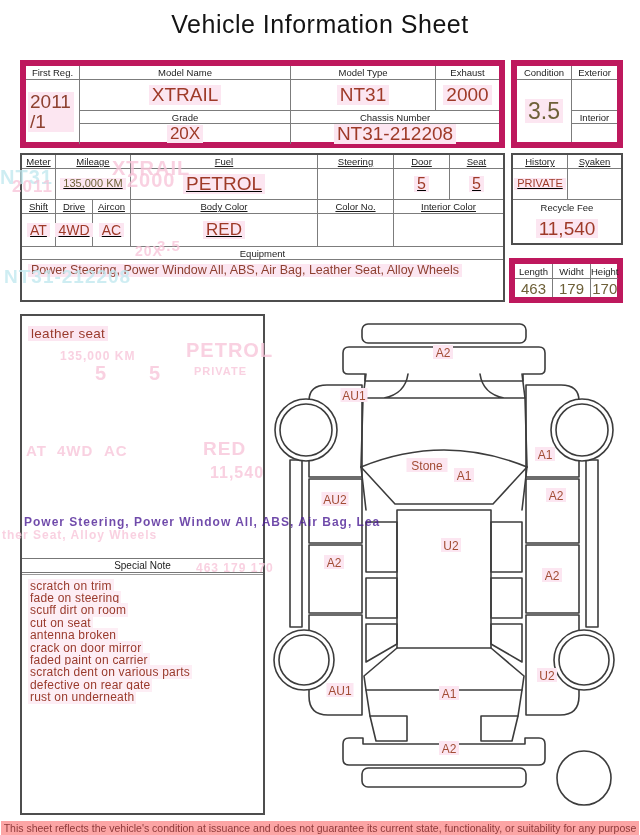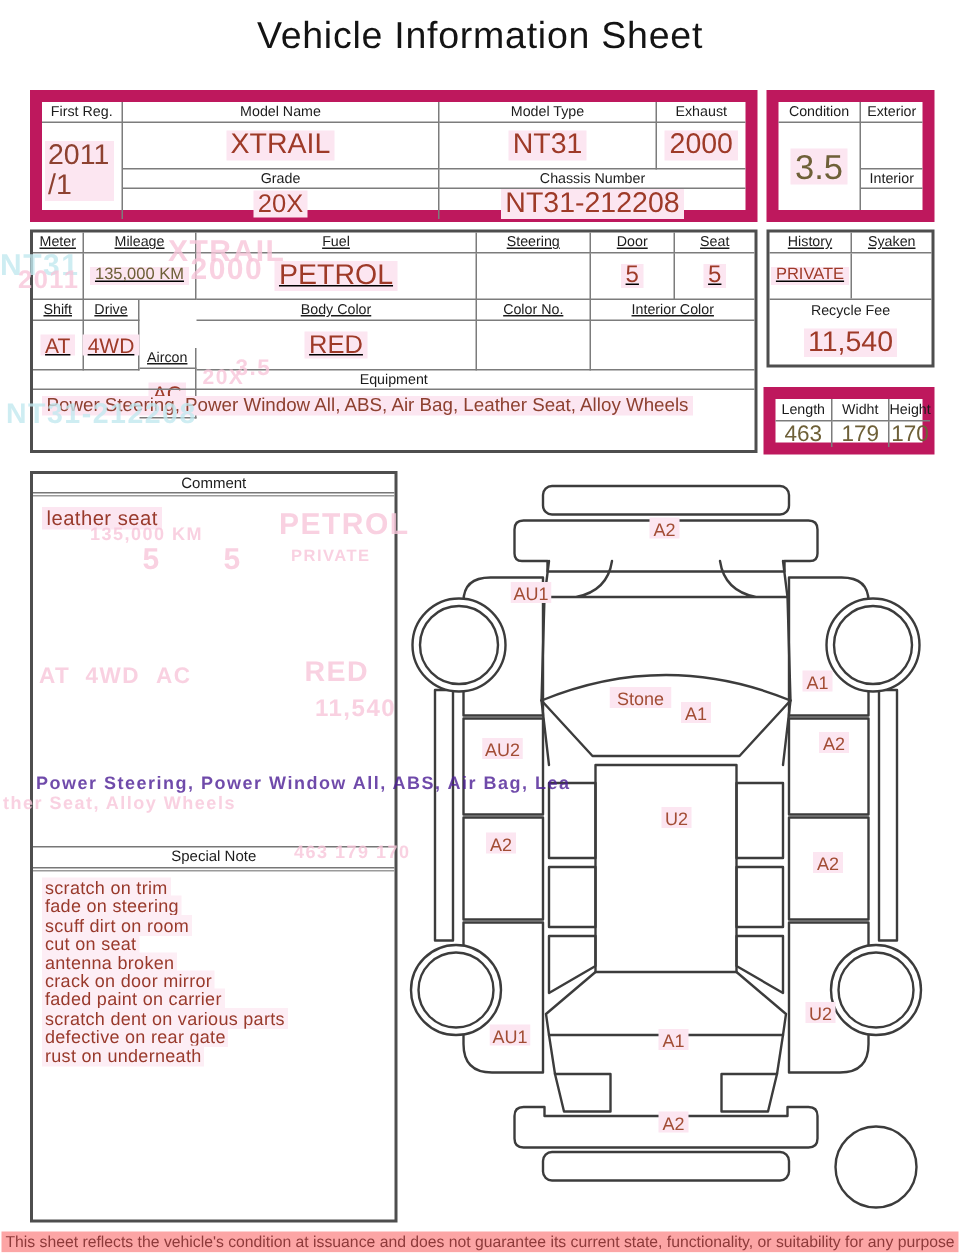--- a/index.html
+++ b/index.html
@@ -3,42 +3,42 @@
 <meta charset="utf-8">
 <style>
   * { margin:0; padding:0; box-sizing:border-box; }
   html,body { background:#ffffff; }
   body { font-family:"Liberation Sans","DejaVu Sans",sans-serif; }
   .page { position:relative; width:640px; height:835px; background:#fff; overflow:hidden; }
 
   .title { position:absolute; top:10px; left:0; width:640px; text-align:center;
            font-size:25px; font-weight:500; color:#141414; letter-spacing:.5px; }
 
-  .tbl { position:absolute; border:8px solid #be185d; display:grid; background:transparent; }
+  .tbl { position:absolute; border:6px solid #be185d; display:grid; background:transparent; }
   .c { display:flex; align-items:center; justify-content:center; position:relative; }
   .hdr { font-size:9.5px; color:#1c1c1c; }
   .br { border-right:1px solid #7c7c7c; }
   .bb { border-bottom:1px solid #7c7c7c; }
 
   .hl { background:#fce6f1; padding:0 3px; line-height:1.05; }
   .red { color:#9e3a28; }
   .olive { color:#6e6038; }
   .rust { color:#8d4130; }
 
   .t1 { left:20px; top:60px; width:485px; height:88px;
         grid-template-columns:54px 211px 145px 1fr; grid-template-rows:14px 31px 13px 1fr; }
   .p1 { left:511px; top:60px; width:112px; height:88px;
         grid-template-columns:55px 1fr; grid-template-rows:14px 31px 13px 1fr; }
 
   .t2 { position:absolute; left:20px; top:153px; width:485px; height:149px;
         border:2px solid #4e4e4e; display:flex; flex-direction:column; }
   .row { display:flex; }
   .row > .c { height:100%;text-decoration:underline; }
   .rA1{width:34px;} .rA2{width:75px;} .rA3{width:187px;} .rA4{width:76px;} .rA5{width:56px;} .rA6{flex:1;}
-  .rB1{width:34px;} .rB2{width:37px;} .rB3{width:38px;margin-top:32px;} .rB4{width:187px;} .rB5{width:76px;} .rB6{flex:1;}
+  .rB1{width:34px;} .rB2{width:37px;} .rB3{width:38px;} .rB4{width:187px;} .rB5{width:76px;} .rB6{flex:1;}
 
   .p2 { position:absolute; left:511px; top:153px; width:112px; height:92px;
         border:2px solid #4e4e4e; display:flex; flex-direction:column; }
   .p2 .w55 { width:55px; }
   .p3 { left:509px; top:258px; width:114px; height:45px;
         grid-template-columns:38px 38px 1fr; grid-template-rows:15px 1fr; }
 
   .cbox { position:absolute; left:20px; top:314px; width:245px; height:501px;
           border:2px solid #4e4e4e; display:flex; flex-direction:column; background:#fff; }
   .box-hdr { height:13px; display:flex; align-items:center; justify-content:center;
@@ -194,21 +194,20 @@
       </div>
     <div class="c br">
         <span class="olive val15">179</span>
       </div>
     <div class="c">
         <span class="olive val15">170</span>
       </div>
   </div>
 
   <div class="cbox">
-    <div class="box-hdr">Comment</div>
     <div class="comment-content">
       <span class="hl comment-text">leather seat</span>
     </div>
     <div class="sn-hdr">Special Note</div>
     <div class="note-list">
         <div class="note-line"><span class="hl2">scratch on trim</span></div>
         <div class="note-line"><span class="hl2">fade on steering</span></div>
         <div class="note-line"><span class="hl2">scuff dirt on room</span></div>
         <div class="note-line"><span class="hl2">cut on seat</span></div>
         <div class="note-line"><span class="hl2">antenna broken</span></div>

